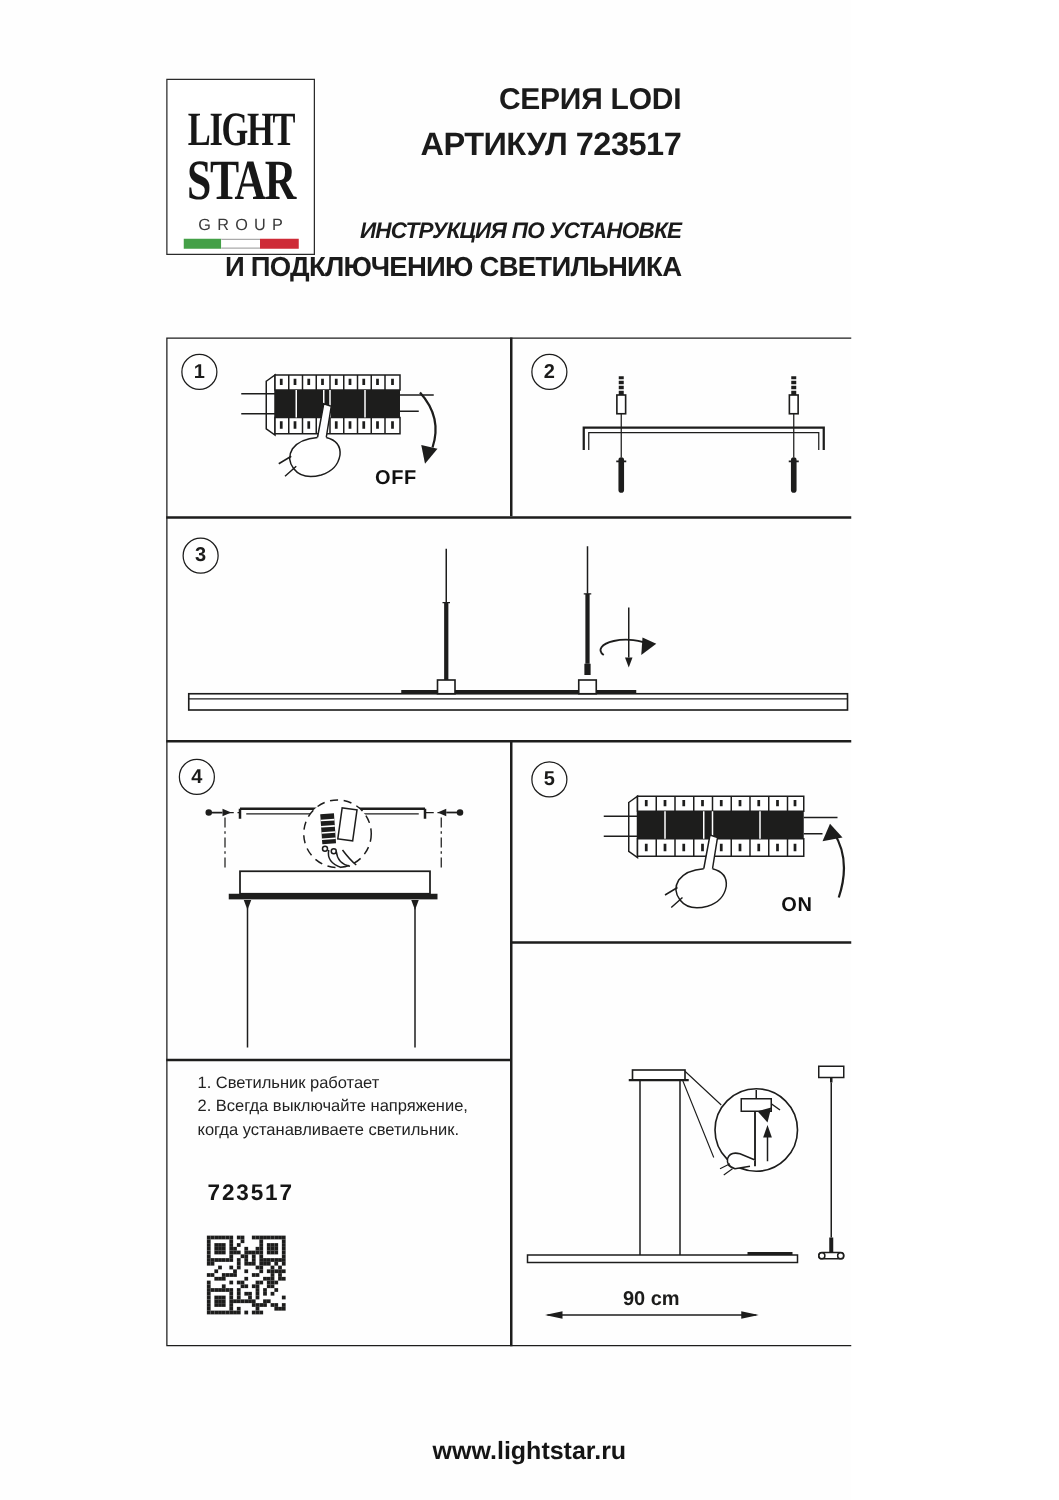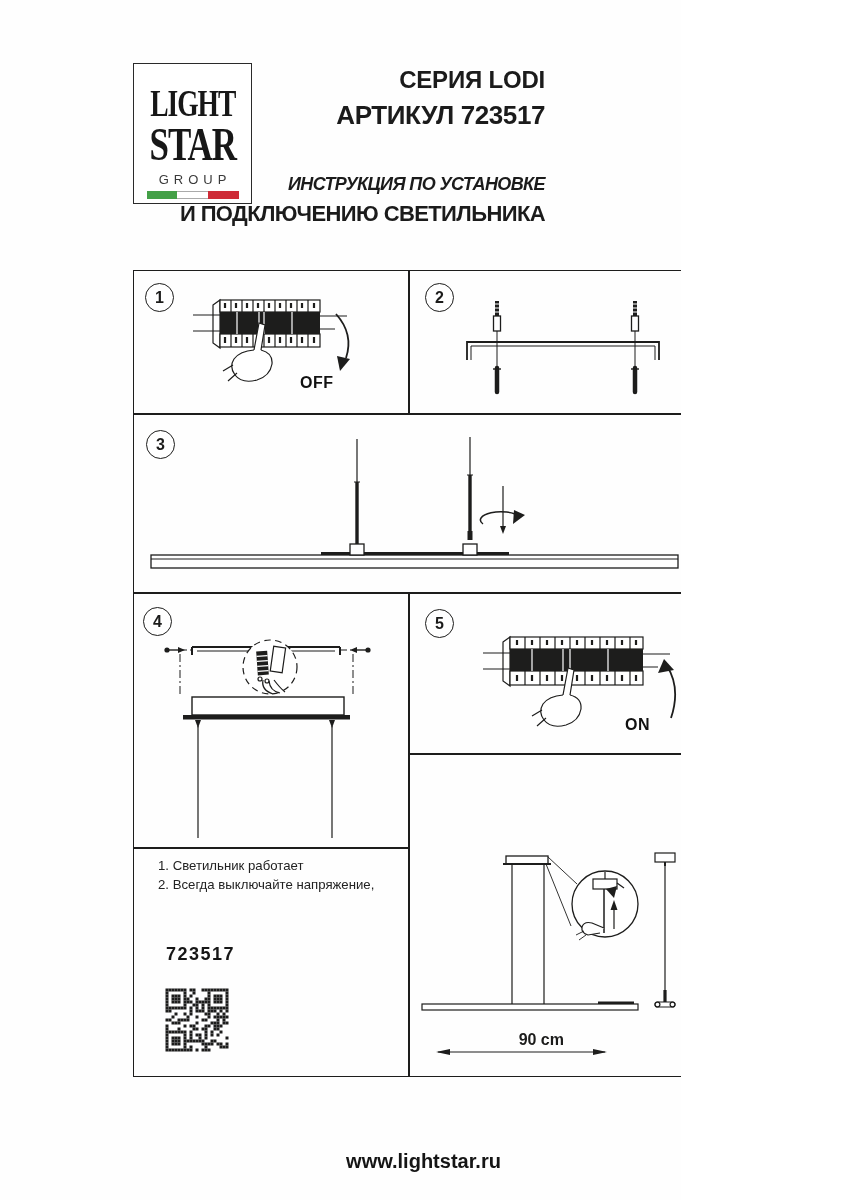--- a/index.html
+++ b/index.html
@@ -22,21 +22,21 @@
   .instr-line1{font-size:18px;letter-spacing:-0.6px;margin-top:43px;font-style:italic;}
   .instr-line2{font-size:22px;letter-spacing:-0.6px;margin-top:6px;}
   
   .gridline{background:#1d1d1c;}
   .outer-border{left:133px;top:270px;width:577px;height:807px;border:1.6px solid #1d1d1c;box-sizing:border-box;}
   
   .badge{width:29px;height:29px;border:1.5px solid #1d1d1c;border-radius:50%;box-sizing:border-box;
          display:flex;align-items:center;justify-content:center;font-size:16px;font-weight:600;background:#fff;}
   
   .switch-label{font-size:16px;font-weight:600;letter-spacing:0.5px;color:#111;}
-  .dim-h{font-size:16px;font-weight:600;text-align:right;}
+  .dim-h{font-size:16px;font-weight:600;text-align:center;}
   .dim-v{writing-mode:vertical-rl;font-size:12.5px;font-weight:700;letter-spacing:0.3px;
          display:flex;align-items:center;white-space:nowrap;}
   
   .notes{left:158px;top:856px;width:242px;font-size:13.2px;line-height:19.2px;color:#222;}
   .article-number{left:166px;top:944px;font-size:18px;font-weight:700;letter-spacing:1.5px;color:#161616;}
   
   .footer{left:0;top:1126px;width:847px;text-align:center;font-size:20px;font-weight:700;color:#151515;margin-top:24px;}
   svg{display:block;}
   svg .ln{stroke:#1d1d1c;fill:none;}
 </style>
@@ -244,20 +244,21 @@
       <polygon points="42,296 42,302 28,299" fill="#1d1d1c" stroke="none"></polygon>
       <polygon points="185,296 185,302 199,299" fill="#1d1d1c" stroke="none"></polygon>
     </g>
   </svg>
   <div class="abs dim-v" style="left:689px;top:843px;height:160px;width:18px;">min 20 cm ... max 140 cm</div>
   <div class="abs dim-h" style="left:478px;top:1031px;width:86px;">90 cm</div>
 
   <div class="abs notes">
     <div>1. Светильник работает</div>
     <div>2. Всегда выключайте напряжение,</div>
+    <div>когда устанавливаете светильник.</div>
   </div>
   <div class="abs article-number">723517</div>
   <svg class="abs" style="left:164px;top:987px;" width="66" height="66" viewBox="0 0 66 66" id="qr">
       <rect x="1.5" y="1.5" width="3" height="3" fill="#1d1d1c"></rect>
       <rect x="4.5" y="1.5" width="3" height="3" fill="#1d1d1c"></rect>
       <rect x="7.5" y="1.5" width="3" height="3" fill="#1d1d1c"></rect>
       <rect x="10.5" y="1.5" width="3" height="3" fill="#1d1d1c"></rect>
       <rect x="13.5" y="1.5" width="3" height="3" fill="#1d1d1c"></rect>
       <rect x="16.5" y="1.5" width="3" height="3" fill="#1d1d1c"></rect>
       <rect x="19.5" y="1.5" width="3" height="3" fill="#1d1d1c"></rect>

